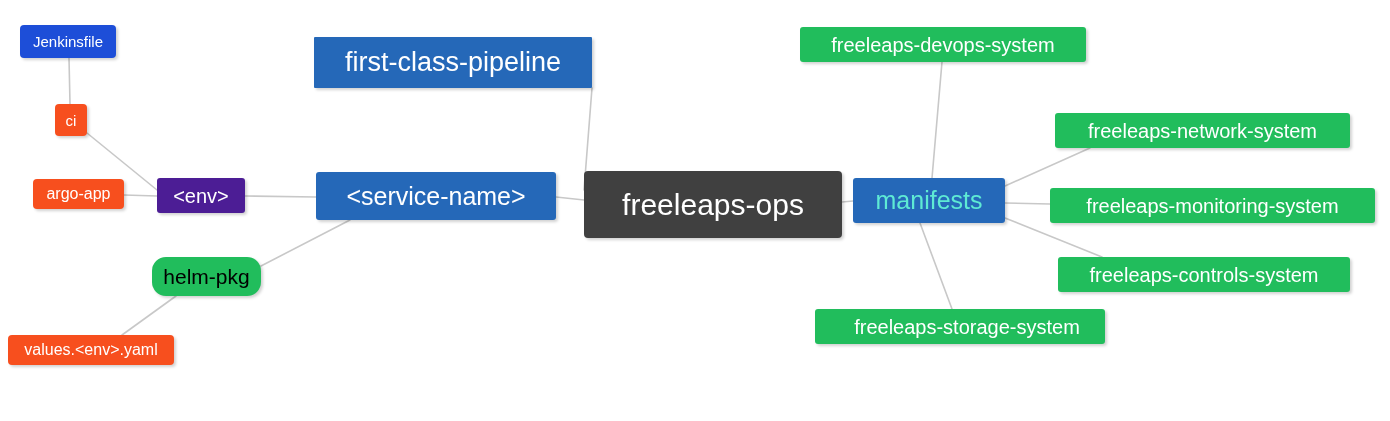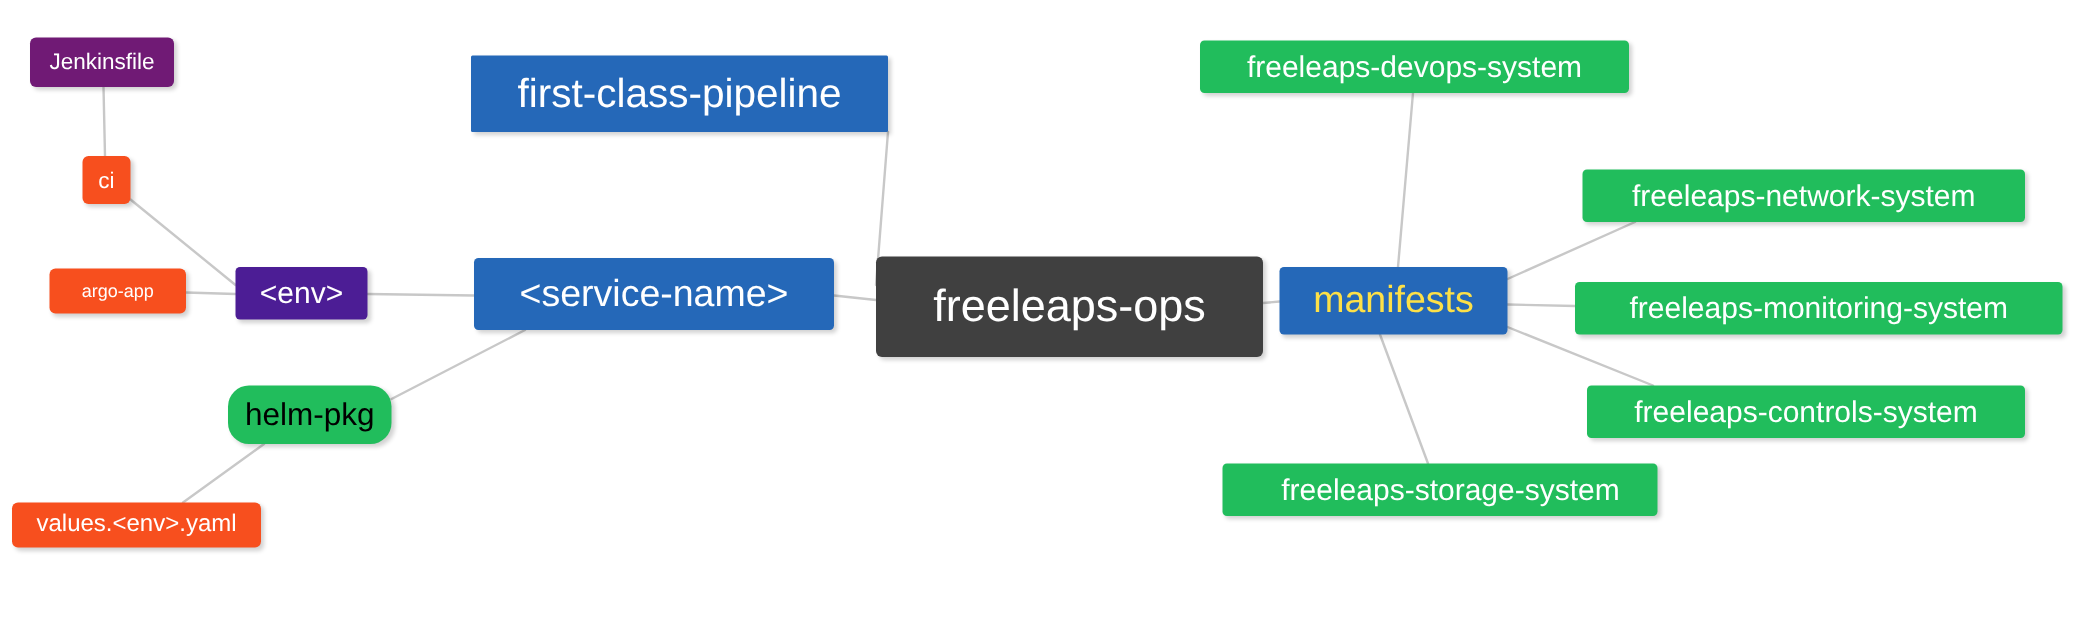--- a/index.html
+++ b/index.html
@@ -64,36 +64,36 @@
   <div id="node-layer">
       <div class="node node-root" style="left: 584px; top: 171px; width: 258px; height: 67px; background: #404040; font-size: 30px; border-radius: 4px; color: rgb(255, 255, 255);">
         <span class="node-label">freeleaps-ops</span>
       </div>
       <div class="node node-branch" style="left: 314px; top: 37px; width: 278px; height: 51px; background: rgb(37, 104, 184); font-size: 27px; border-radius: 1px; color: rgb(255, 255, 255);">
         <span class="node-label">first-class-pipeline</span>
       </div>
       <div class="node node-branch" style="left: 316px; top: 172px; width: 240px; height: 48px; background: rgb(37, 104, 184); font-size: 25px; border-radius: 3px; color: rgb(255, 255, 255);">
         <span class="node-label">&lt;service-name&gt;</span>
       </div>
-      <div class="node node-branch" style="left: 853px; top: 178px; width: 152px; height: 45px; background: rgb(37, 104, 184); font-size: 25px; border-radius: 3px; color: #fde047;">
+      <div class="node node-branch" style="left: 853px; top: 178px; width: 152px; height: 45px; background: rgb(37, 104, 184); font-size: 25px; border-radius: 3px; color: #5eead4;">
         <span class="node-label">manifests</span>
       </div>
       <div class="node node-leaf" style="left: 157px; top: 178px; width: 88px; height: 35px; background: #4c1d95; font-size: 20px; border-radius: 3px; color: rgb(255, 255, 255);">
         <span class="node-label">&lt;env&gt;</span>
       </div>
       <div class="node node-leaf" style="left: 152px; top: 257px; width: 109px; height: 39px; background: rgb(33, 189, 92); font-size: 21px; border-radius: 14px; color: #000000;">
         <span class="node-label">helm-pkg</span>
       </div>
-      <div class="node node-leaf" style="left: 20px; top: 25px; width: 96px; height: 33px; background: #701a75; font-size: 15px; border-radius: 4px; color: rgb(255, 255, 255);">
+      <div class="node node-leaf" style="left: 20px; top: 25px; width: 96px; height: 33px; background: #1d4ed8; font-size: 15px; border-radius: 4px; color: rgb(255, 255, 255);">
         <span class="node-label">Jenkinsfile</span>
       </div>
       <div class="node node-leaf" style="left: 55px; top: 104px; width: 32px; height: 32px; background: rgb(247, 79, 30); font-size: 15px; border-radius: 4px; color: rgb(255, 255, 255);">
         <span class="node-label">ci</span>
       </div>
-      <div class="node node-leaf" style="left: 33px; top: 179px; width: 91px; height: 30px; background: rgb(247, 79, 30); font-size: 12px; border-radius: 4px; color: rgb(255, 255, 255);">
+      <div class="node node-leaf" style="left: 33px; top: 179px; width: 91px; height: 30px; background: rgb(247, 79, 30); font-size: 16px; border-radius: 4px; color: rgb(255, 255, 255);">
         <span class="node-label">argo-app</span>
       </div>
       <div class="node node-leaf" style="left: 8px; top: 335px; width: 166px; height: 30px; background: rgb(247, 79, 30); font-size: 16px; border-radius: 4px; color: rgb(255, 255, 255);">
         <span class="node-label">values.&lt;env&gt;.yaml</span>
       </div>
       <div class="node node-leaf" style="left: 800px; top: 27px; width: 286px; height: 35px; background: rgb(33, 189, 92); font-size: 20px; border-radius: 3px; color: rgb(255, 255, 255);">
         <span class="node-label">freeleaps-devops-system</span>
       </div>
       <div class="node node-leaf" style="left: 1055px; top: 113px; width: 295px; height: 35px; background: rgb(33, 189, 92); font-size: 20px; border-radius: 3px; color: rgb(255, 255, 255);">
         <span class="node-label">freeleaps-network-system</span>

